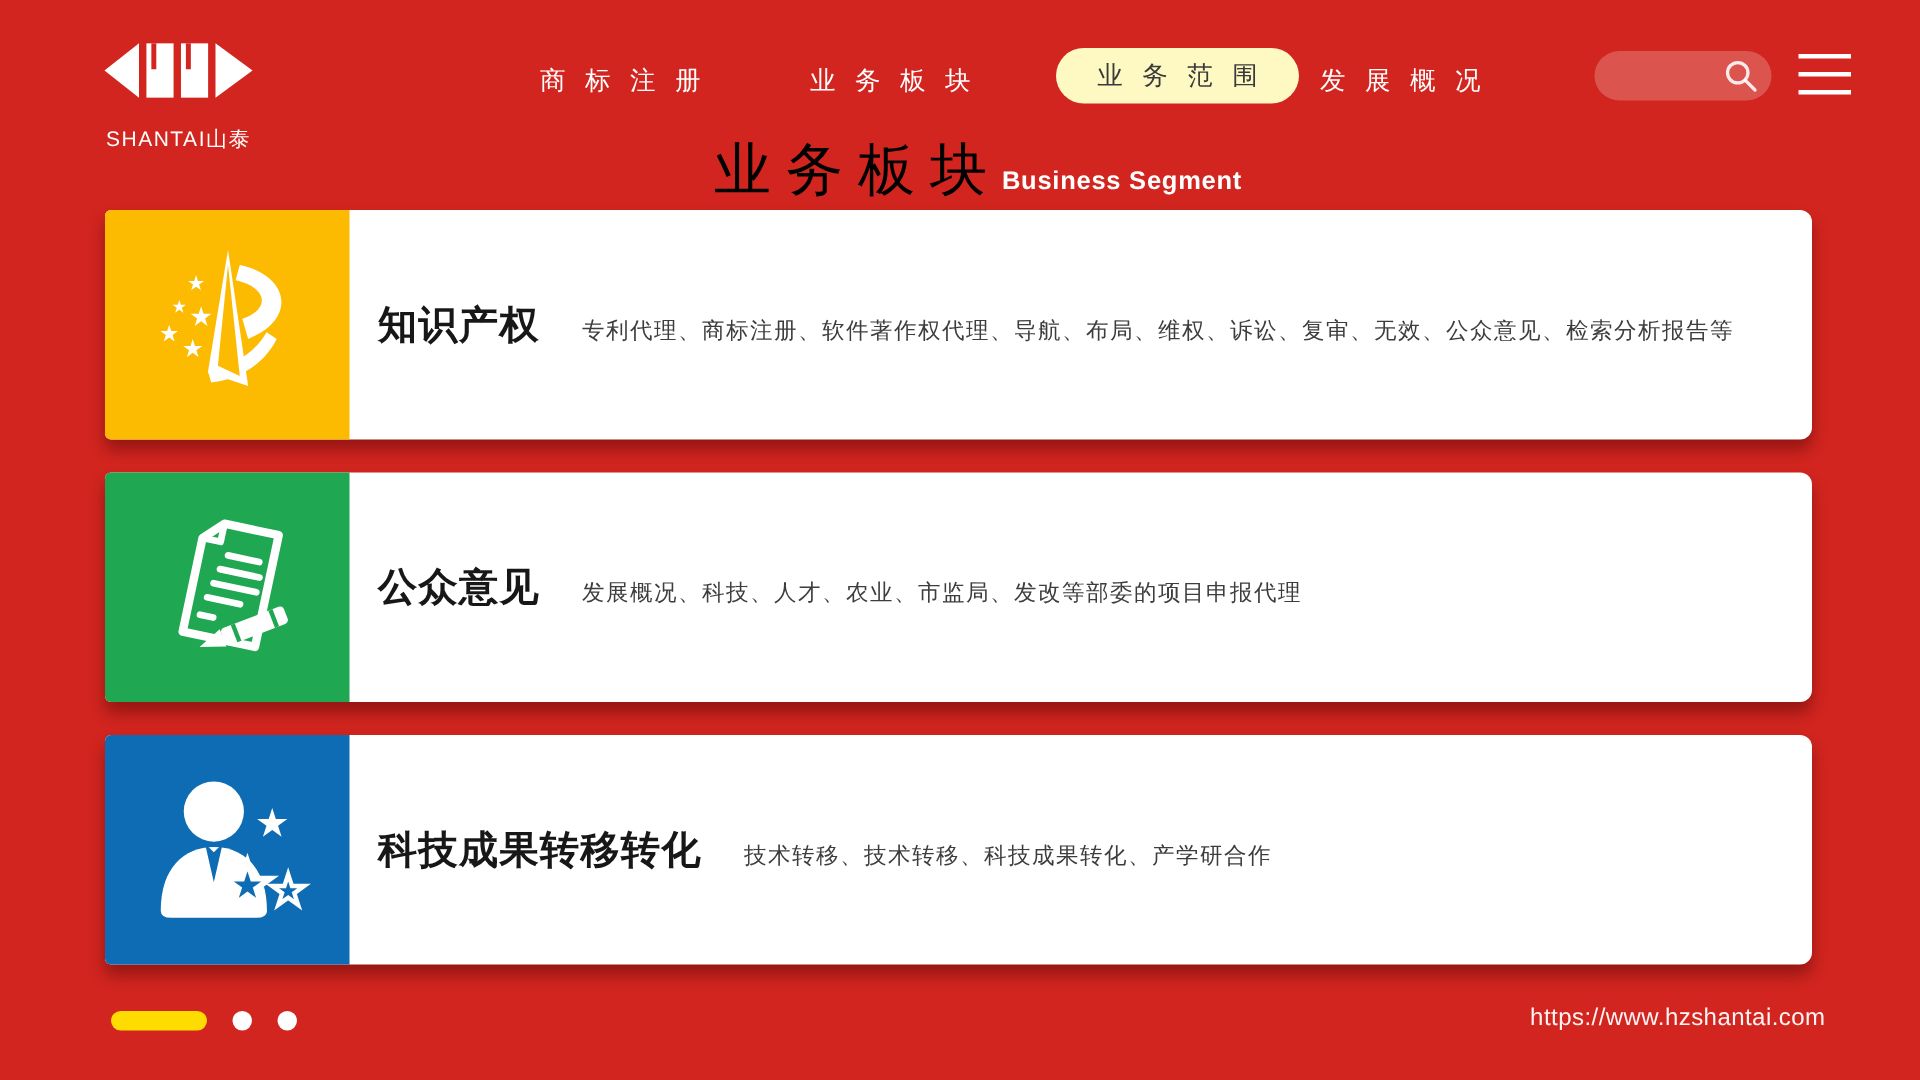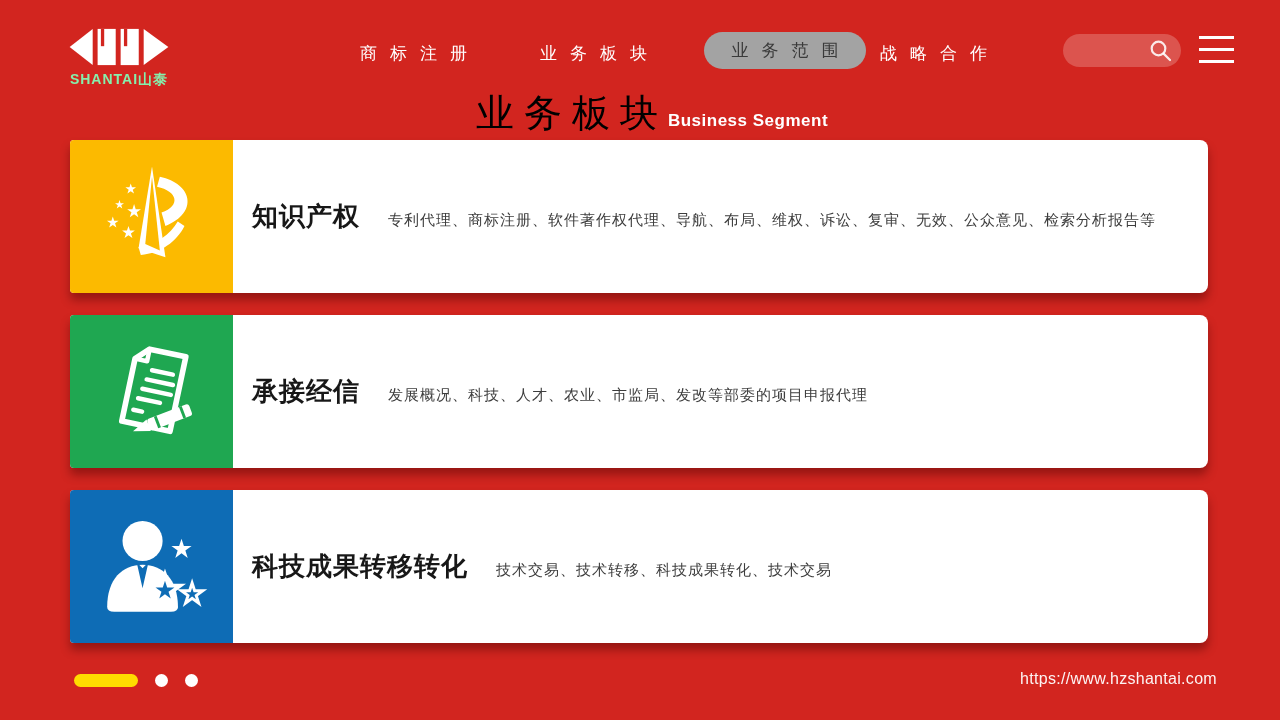--- a/index.html
+++ b/index.html
@@ -7,31 +7,31 @@
   body {
     font-family:"Liberation Sans", sans-serif;
     background:#d2251f;
     overflow:hidden;
   }
   .page { position:relative; width:1280px; height:720px; background:#d2251f; }
 
   
   .navbar { position:absolute; top:24px; left:0; width:100%; height:56px; }
   .logo { position:absolute; left:68px; top:4px; text-align:center; cursor:pointer; }
-  .logo-text { color:#86efac; font-weight:bold; font-size:14px; letter-spacing:1px; margin-top:1px; }
+  .logo-text { color:#ffffff; font-weight:normal; font-size:14px; letter-spacing:1px; margin-top:13px; }
   .nav-item {
     position:absolute; top:18px; color:#fff; font-size:17px;
     letter-spacing:13px; text-decoration:none; white-space:nowrap; cursor:pointer;
   }
   .nav-0 { left:360px; }
   .nav-1 { left:540px; }
   .nav-3 { left:880px; }
   .nav-pill {
     position:absolute; left:704px; top:8px; height:37px; width:162px;
-    background:#a3a3a3; border-radius:19px; display:flex; align-items:center;
+    background:#fef9c3; border-radius:19px; display:flex; align-items:center;
     justify-content:center; cursor:pointer;
   }
   .nav-pill span { color:#3a3a3a; font-size:17px; letter-spacing:13px; margin-left:13px; white-space:nowrap; }
   .search-box {
     position:absolute; left:1063px; top:10px; width:118px; height:33px;
     background:#dc544e; border-radius:17px; cursor:text;
   }
   .search-box svg { position:absolute; right:9px; top:5px; }
   .hamburger { position:absolute; left:1199px; top:12px; width:35px; cursor:pointer; }
   .hamburger span { display:block; width:35px; height:3px; background:#fff; margin-bottom:9px; }
@@ -92,21 +92,21 @@
         </g>
       </svg>
       <div class="logo-text">SHANTAI山泰</div>
     </div>
 
     <a class="nav-item nav-0">商标注册</a>
     <a class="nav-item nav-1">业务板块</a>
     <div class="nav-pill">
       <span>业务范围</span>
     </div>
-    <a class="nav-item nav-3">战略合作</a>
+    <a class="nav-item nav-3">发展概况</a>
 
     <div class="search-box" title="">
       <svg width="23" height="23" viewBox="0 0 23 23">
         <circle cx="9.5" cy="9.5" r="6.8" fill="none" stroke="rgba(255,255,255,0.88)" stroke-width="2.2"></circle>
         <line x1="14.6" y1="14.6" x2="21" y2="21" stroke="rgba(255,255,255,0.88)" stroke-width="2.2" stroke-linecap="round"></line>
       </svg>
     </div>
 
     <div class="hamburger">
       <span></span>
@@ -165,21 +165,21 @@
           </g>
           <g transform="rotate(-21 62 74)">
             <rect x="46" y="68.5" width="40" height="11" rx="2.5" fill="#ffffff"></rect>
             <path d="M46,68.5 L31,74 L46,79.5 Z" fill="#ffffff"></path>
             <rect x="53" y="68.5" width="2.6" height="11" fill="#1FA751"></rect>
             <rect x="77" y="68.5" width="2.6" height="11" fill="#1FA751"></rect>
           </g>
         </svg>
       </div>
       <div class="card-body">
-        <h2 class="card-title">承接经信</h2>
+        <h2 class="card-title">公众意见</h2>
         <p class="card-desc">发展概况、科技、人才、农业、市监局、发改等部委的项目申报代理</p>
       </div>
     </section>
 
     <section class="card">
       <div class="card-icon" style="background: rgb(14, 108, 181);">
         <svg width="118" height="118" viewBox="0 0 100 100">
           <defs>
             <path id="starB" d="M0,-1 L0.2245,-0.309 L0.951,-0.309 L0.3633,0.118 L0.5878,0.809 L0,0.382 L-0.5878,0.809 L-0.3633,0.118 L-0.951,-0.309 L-0.2245,-0.309 Z"></path>
           </defs>
@@ -188,21 +188,21 @@
             <path d="M12,84 C12,60 25,48 42,48 C59,48 72,60 72,84 Q72,88 66,88 L18,88 Q12,88 12,84 Z"></path>
           </g>
           <path d="M42,51 L37,46 L42,68 L47,46 Z" fill="#0E6CB5"></path>
           <use href="#starB" transform="translate(75,35) scale(9)" fill="#ffffff"></use>
           <use href="#starB" transform="translate(61,70) scale(13.5)" fill="#0E6CB5" stroke="#ffffff" stroke-width="0.24"></use>
           <use href="#starB" transform="translate(84,73) scale(9.5)" fill="#0E6CB5" stroke="#ffffff" stroke-width="0.26"></use>
         </svg>
       </div>
       <div class="card-body">
         <h2 class="card-title">科技成果转移转化</h2>
-        <p class="card-desc">技术交易、技术转移、科技成果转化、技术交易</p>
+        <p class="card-desc">技术转移、技术转移、科技成果转化、产学研合作</p>
       </div>
     </section>
   </main>
 
   <div class="pagination">
     <span class="pag-bar"></span>
     <span class="pag-dot"></span>
     <span class="pag-dot"></span>
   </div>
 

